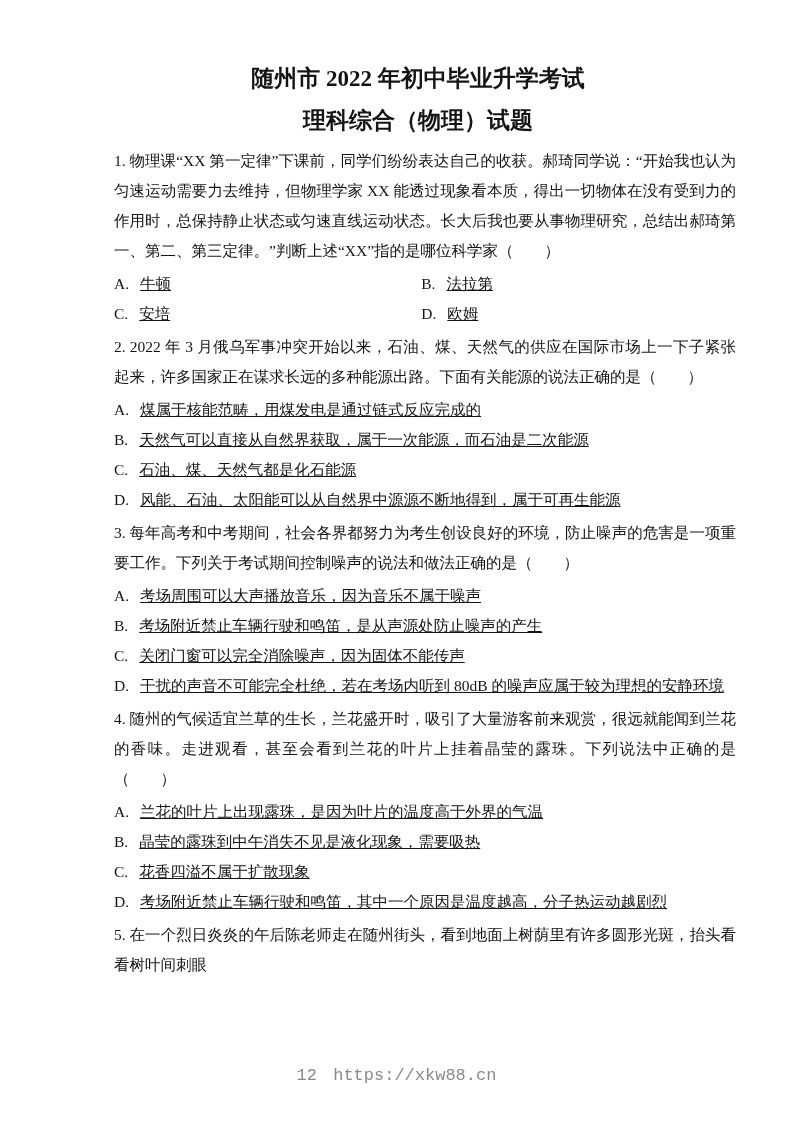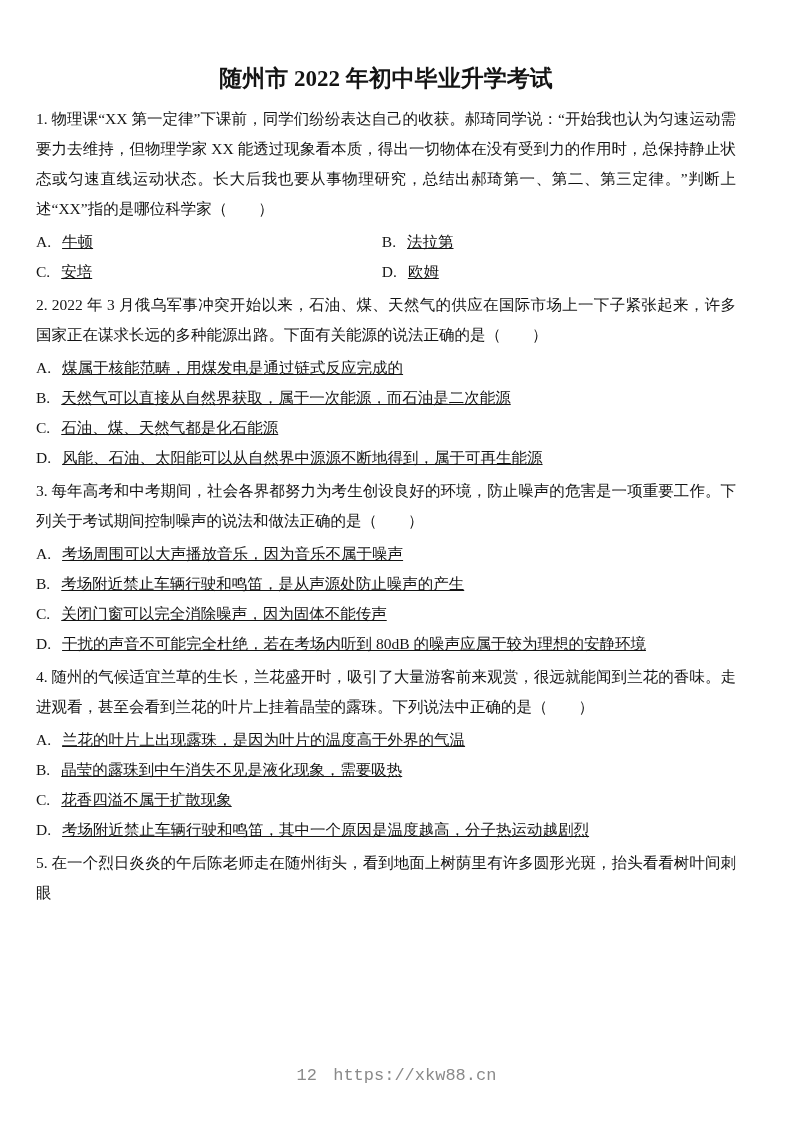--- a/index.html
+++ b/index.html
@@ -4,21 +4,21 @@
 <style>
   html,body{margin:0;padding:0;background:#ffffff;}
   body{
     width:793px;height:1122px;
     font-family:"Liberation Serif","DejaVu Serif",serif;
     color:#141414;
   }
   .doc{
     box-sizing:border-box;
     width:793px;height:1096px;
-    padding:62px 57px 0 36px;
+    padding:62px 57px 0 100px;
     position:relative;
     overflow:hidden;
     background:#ffffff;
   }
   .title{
     text-align:center;
     font-weight:bold;
     font-size:23px;
     line-height:33px;
     margin:0 0 9px 0;
@@ -30,21 +30,21 @@
     line-height:24px;
     margin:6px 0 10px 0;
   }
   .intro{
     font-weight:bold;
     font-size:16.5px;
     line-height:32px;
     text-align:justify;
     margin:0 0 4px 0;
   }
-  .question{margin:0 0 3px 0;}
+  .question{margin:0 0 3px 14px;}
   .stem{
     font-size:15.5px;
     line-height:30px;
     text-align:justify;
     margin:0 0 3px 0;
   }
   .opts{font-size:15.5px;line-height:30px;}
   .opts-grid{
     display:grid;
     grid-template-columns:49.4% 1fr;
@@ -63,20 +63,21 @@
     line-height:24px;
   }
   .footer span{margin:0 3px;}
 </style>
 </head>
 <body>
 
 <div class="doc">
 
   <h1 class="title">随州市 2022 年初中毕业升学考试</h1>
+  <h1 class="title">理科综合（物理）试题</h1>
 
   <section class="question">
     <p class="stem">1. 物理课“XX 第一定律”下课前，同学们纷纷表达自己的收获。郝琦同学说：“开始我也认为匀速运动需要力去维持，但物理学家 XX 能透过现象看本质，得出一切物体在没有受到力的作用时，总保持静止状态或匀速直线运动状态。长大后我也要从事物理研究，总结出郝琦第一、第二、第三定律。”判断上述“XX”指的是哪位科学家（　　）</p>
     <div class="opts opts-grid">
       <div class="opt">
         <span class="label">A.</span>
         <span class="text">牛顿</span>
       </div>
       <div class="opt">
         <span class="label">B.</span>

